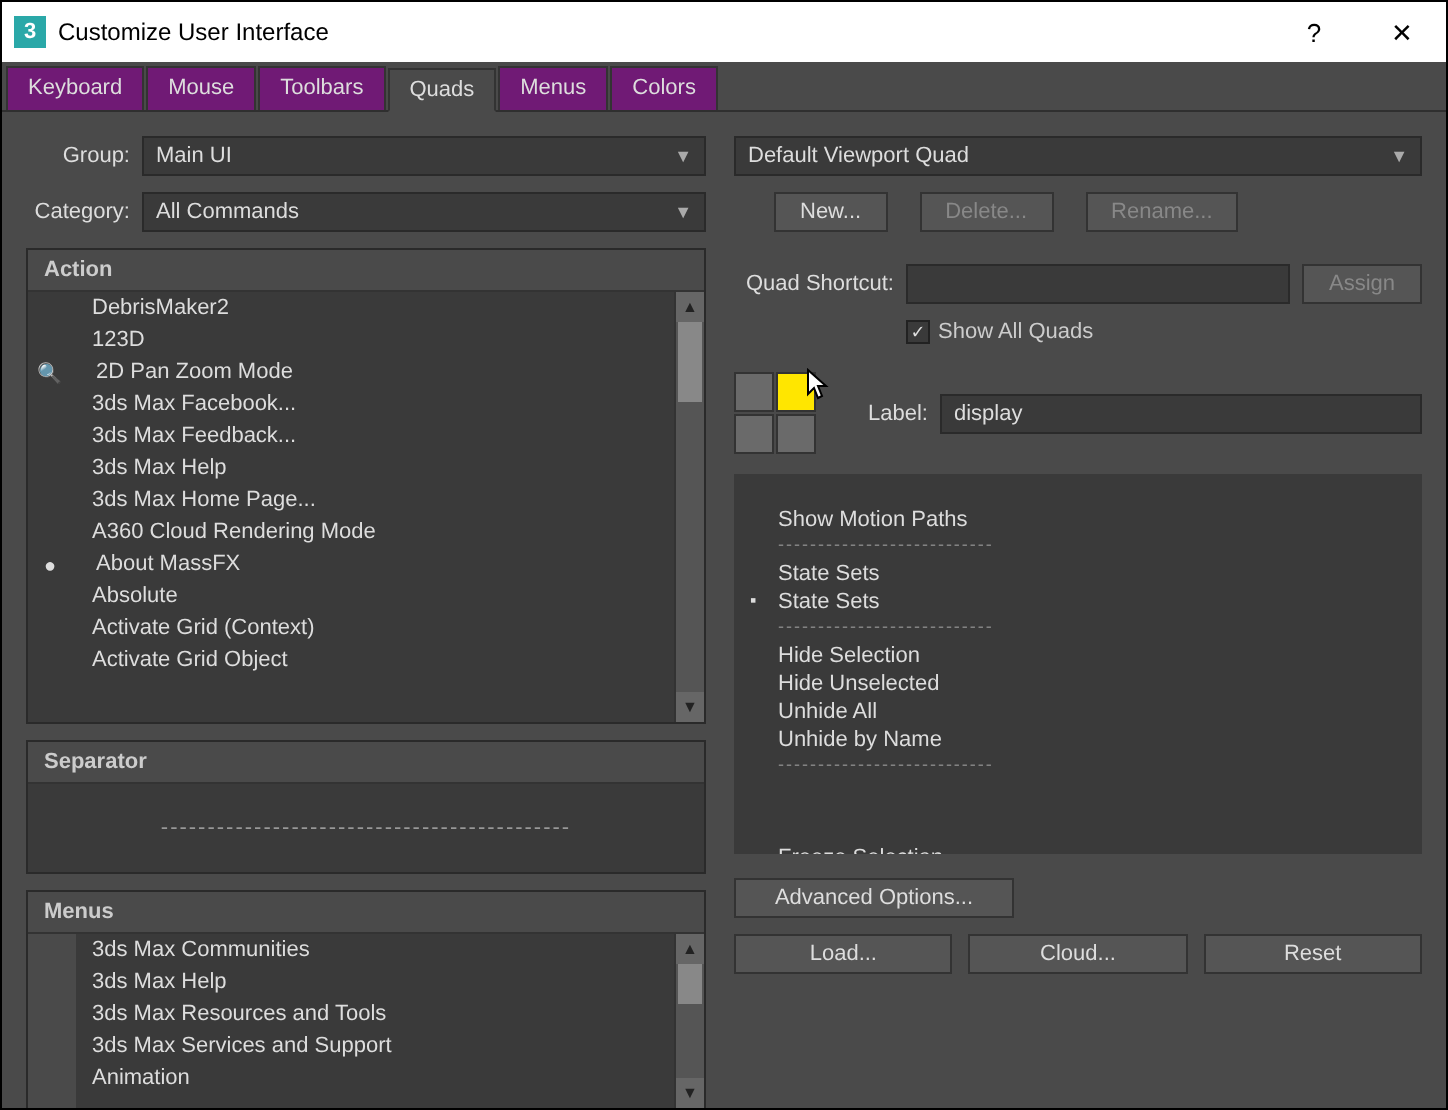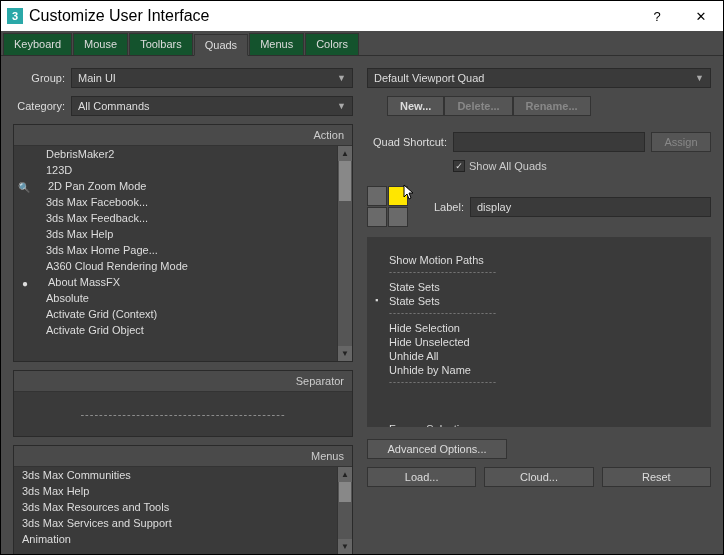--- a/index.html
+++ b/index.html
@@ -1,50 +1,50 @@
 <!DOCTYPE html>
 <html><head>
 <meta charset="utf-8">
 <style>
 * { margin:0; padding:0; box-sizing:border-box; font-family:"Segoe UI",Tahoma,sans-serif; font-size:11px; }
 body { background:#4a4a4a; color:#ccc; width:724px; height:555px; overflow:hidden; }
 .window { width:724px; height:555px; border:1px solid #000; background:#4a4a4a; display:flex; flex-direction:column; }
 .titlebar { background:#fff; color:#000; height:30px; display:flex; align-items:center; padding:0 0 0 6px; }
 .titlebar .icon3 { width:16px; height:16px; background:#2aa8a8; color:#fff; display:flex; align-items:center; justify-content:center; font-weight:bold; font-size:11px; margin-right:6px; }
-.titlebar .t { flex:1; font-size:16px; }
+.titlebar .t { flex:1; font-size:12px; }
 .titlebar .hbtn { width:44px; height:30px; display:flex; align-items:center; justify-content:center; font-size:13px; color:#000; }
 .tabs { display:flex; background:#4a4a4a; border-bottom:1px solid #2f2f2f; padding:2px 2px 0 2px; }
-.tab { padding:4px 10px; background:#14532d; color:#ddd; border:1px solid #333; border-bottom:none; margin-right:1px; }
+.tab { padding:4px 10px; background:#701a75; color:#ddd; border:1px solid #333; border-bottom:none; margin-right:1px; }
 .tab.active { background:#4a4a4a; border-bottom:1px solid #4a4a4a; position:relative; top:1px; }
 .body { flex:1; display:flex; padding:12px; gap:14px; overflow:hidden; }
 .col { display:flex; flex-direction:column; }
 .left { width:340px; }
 .right { flex:1; }
 .row { display:flex; align-items:center; margin-bottom:8px; gap:6px; }
 .label { color:#ddd; text-align:right; }
 .label.fixed { width:52px; }
 .select, .input { background:#3a3a3a; color:#ddd; border:1px solid #2a2a2a; height:20px; padding:0 6px; display:flex; align-items:center; justify-content:space-between; }
 .select .arrow { font-size:9px; color:#aaa; }
 .panel { border:1px solid #2a2a2a; background:#4a4a4a; margin-bottom:8px; }
-.panel-h { background:#4a4a4a; padding:4px 8px; border-bottom:1px solid #333; font-weight:normal;text-align:right; }
+.panel-h { background:#4a4a4a; padding:4px 8px; border-bottom:1px solid #333; font-weight:bold; }
 .list { background:#3a3a3a; overflow:hidden; position:relative; }
 .list.actions { height:215px; }
-.list.menus { height:87px; }
+.list.menus { height:87px;margin-left:24px; }
 .list .sb { position:absolute; right:0; top:0; bottom:0; width:15px; background:#555; border-left:1px solid #333; }
 .list .sb .th { background:#888; margin:15px 1px 1px 1px; }
 .list .sb .ar { position:absolute; left:0; right:0; height:15px; display:flex; align-items:center; justify-content:center; font-size:8px; color:#222; background:#666; }
 .list .sb .ar.top { top:0; } .list .sb .ar.bot { bottom:0; }
 .item { padding:2px 6px 2px 34px; color:#ddd; position:relative; }
 .item.indent { padding-left:32px; }
 .item .ic { position:absolute; left:4px; top:2px; width:14px; height:14px; display:flex; align-items:center; justify-content:center; font-size:10px; }
 .sep-line { height:44px; display:flex; align-items:center; justify-content:center; background:#3a3a3a; }
 .sep-line .dash { color:#999; letter-spacing:1px; }
 .btn { background:#555; color:#ddd; border:1px solid #333; height:20px; padding:0 12px; display:flex; align-items:center; justify-content:center; }
 .btn.dis { color:#888; }
-.btn-row { display:flex; gap:0;font-weight:bold; }
+.btn-row { display:flex; gap:16px; }
 .chk { display:flex; align-items:center; gap:4px; }
 .chk .box { width:12px; height:12px; background:#3a3a3a; border:1px solid #222; display:flex; align-items:center; justify-content:center; font-size:9px; color:#ddd; }
 .quad-grid { display:grid; grid-template-columns:20px 20px; grid-template-rows:20px 20px; gap:1px; }
 .quad-cell { background:#6a6a6a; border:1px solid #333; }
 .quad-cell.active { background:#ffe600; }
 .cursor { position:absolute; width:14px; height:18px; pointer-events:none; z-index:1000;}
 .cursor svg { display:block; }
 .tree { background:#3a3a3a; height:190px; position:relative; padding:16px 0; overflow:hidden; }
 .tree .node { padding:1px 6px 1px 22px; color:#ddd; }
 .tree .dots { padding:0 6px 3px 22px; color:#888; letter-spacing:1px; font-size:9px; }

